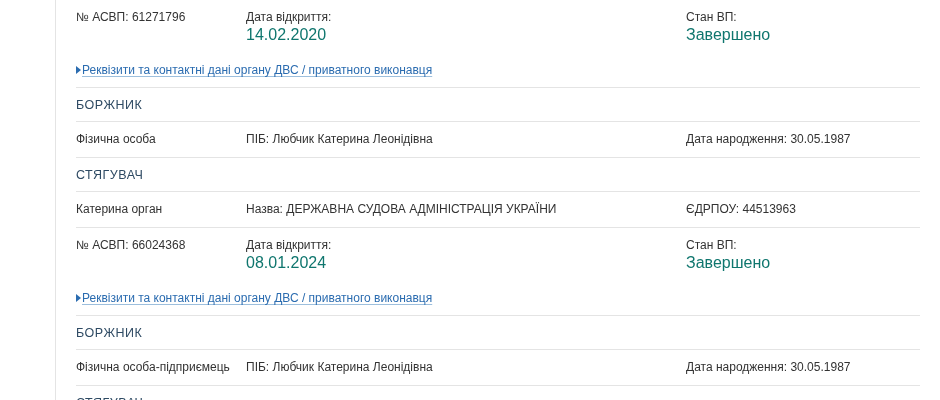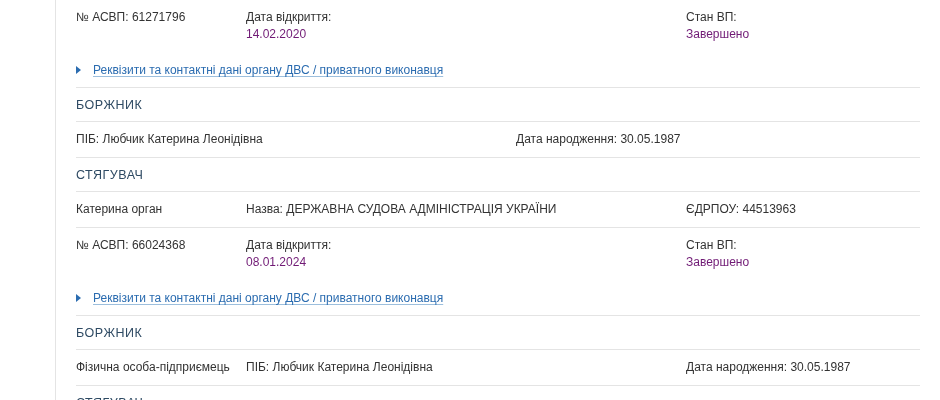--- a/index.html
+++ b/index.html
@@ -64,33 +64,33 @@
   .case-row {
     padding-top: 9px;
     padding-bottom: 11px;
   }
   .case-row .label {
     color: #333333;
     font-size: 12px;
     line-height: 17px;
   }
   .case-row .value {
-    color: #701a75;
-    font-size: 12px;
+    color: #0f766e;
+    font-size: 16px;
     line-height: 17px;
   }
 
   .toggle-row {
     padding-top: 8px;
     padding-bottom: 10px;
   }
   .toggle {
     display: inline-flex;
     align-items: center;
-    gap: 12px;
+    gap: 1px;
     color: #2b6cb0;
     font-size: 12px;
     line-height: 16px;
     cursor: pointer;
     text-decoration: none;
   }
   .toggle .caret {
     display: inline-block;
     width: 0;
     height: 0;
@@ -153,20 +153,21 @@
         <span class="caret"></span>
         <span class="txt">Реквізити та контактні дані органу ДВС / приватного виконавця</span>
       </a>
     </div>
 
     <div class="row section-title-row sep-bottom">
       <div class="section-title">БОРЖНИК</div>
     </div>
 
     <div class="row party-row grid3 sep-bottom">
+      <div class="col-a cell">Фізична особа</div>
       <div class="col-b cell">ПІБ: Любчик Катерина Леонідівна</div>
       <div class="col-c cell">Дата народження: 30.05.1987</div>
     </div>
 
     <div class="row section-title-row sep-bottom">
       <div class="section-title">СТЯГУВАЧ</div>
     </div>
 
     <div class="row party-row grid3 sep-bottom">
       <div class="col-a cell">Катерина орган</div>

